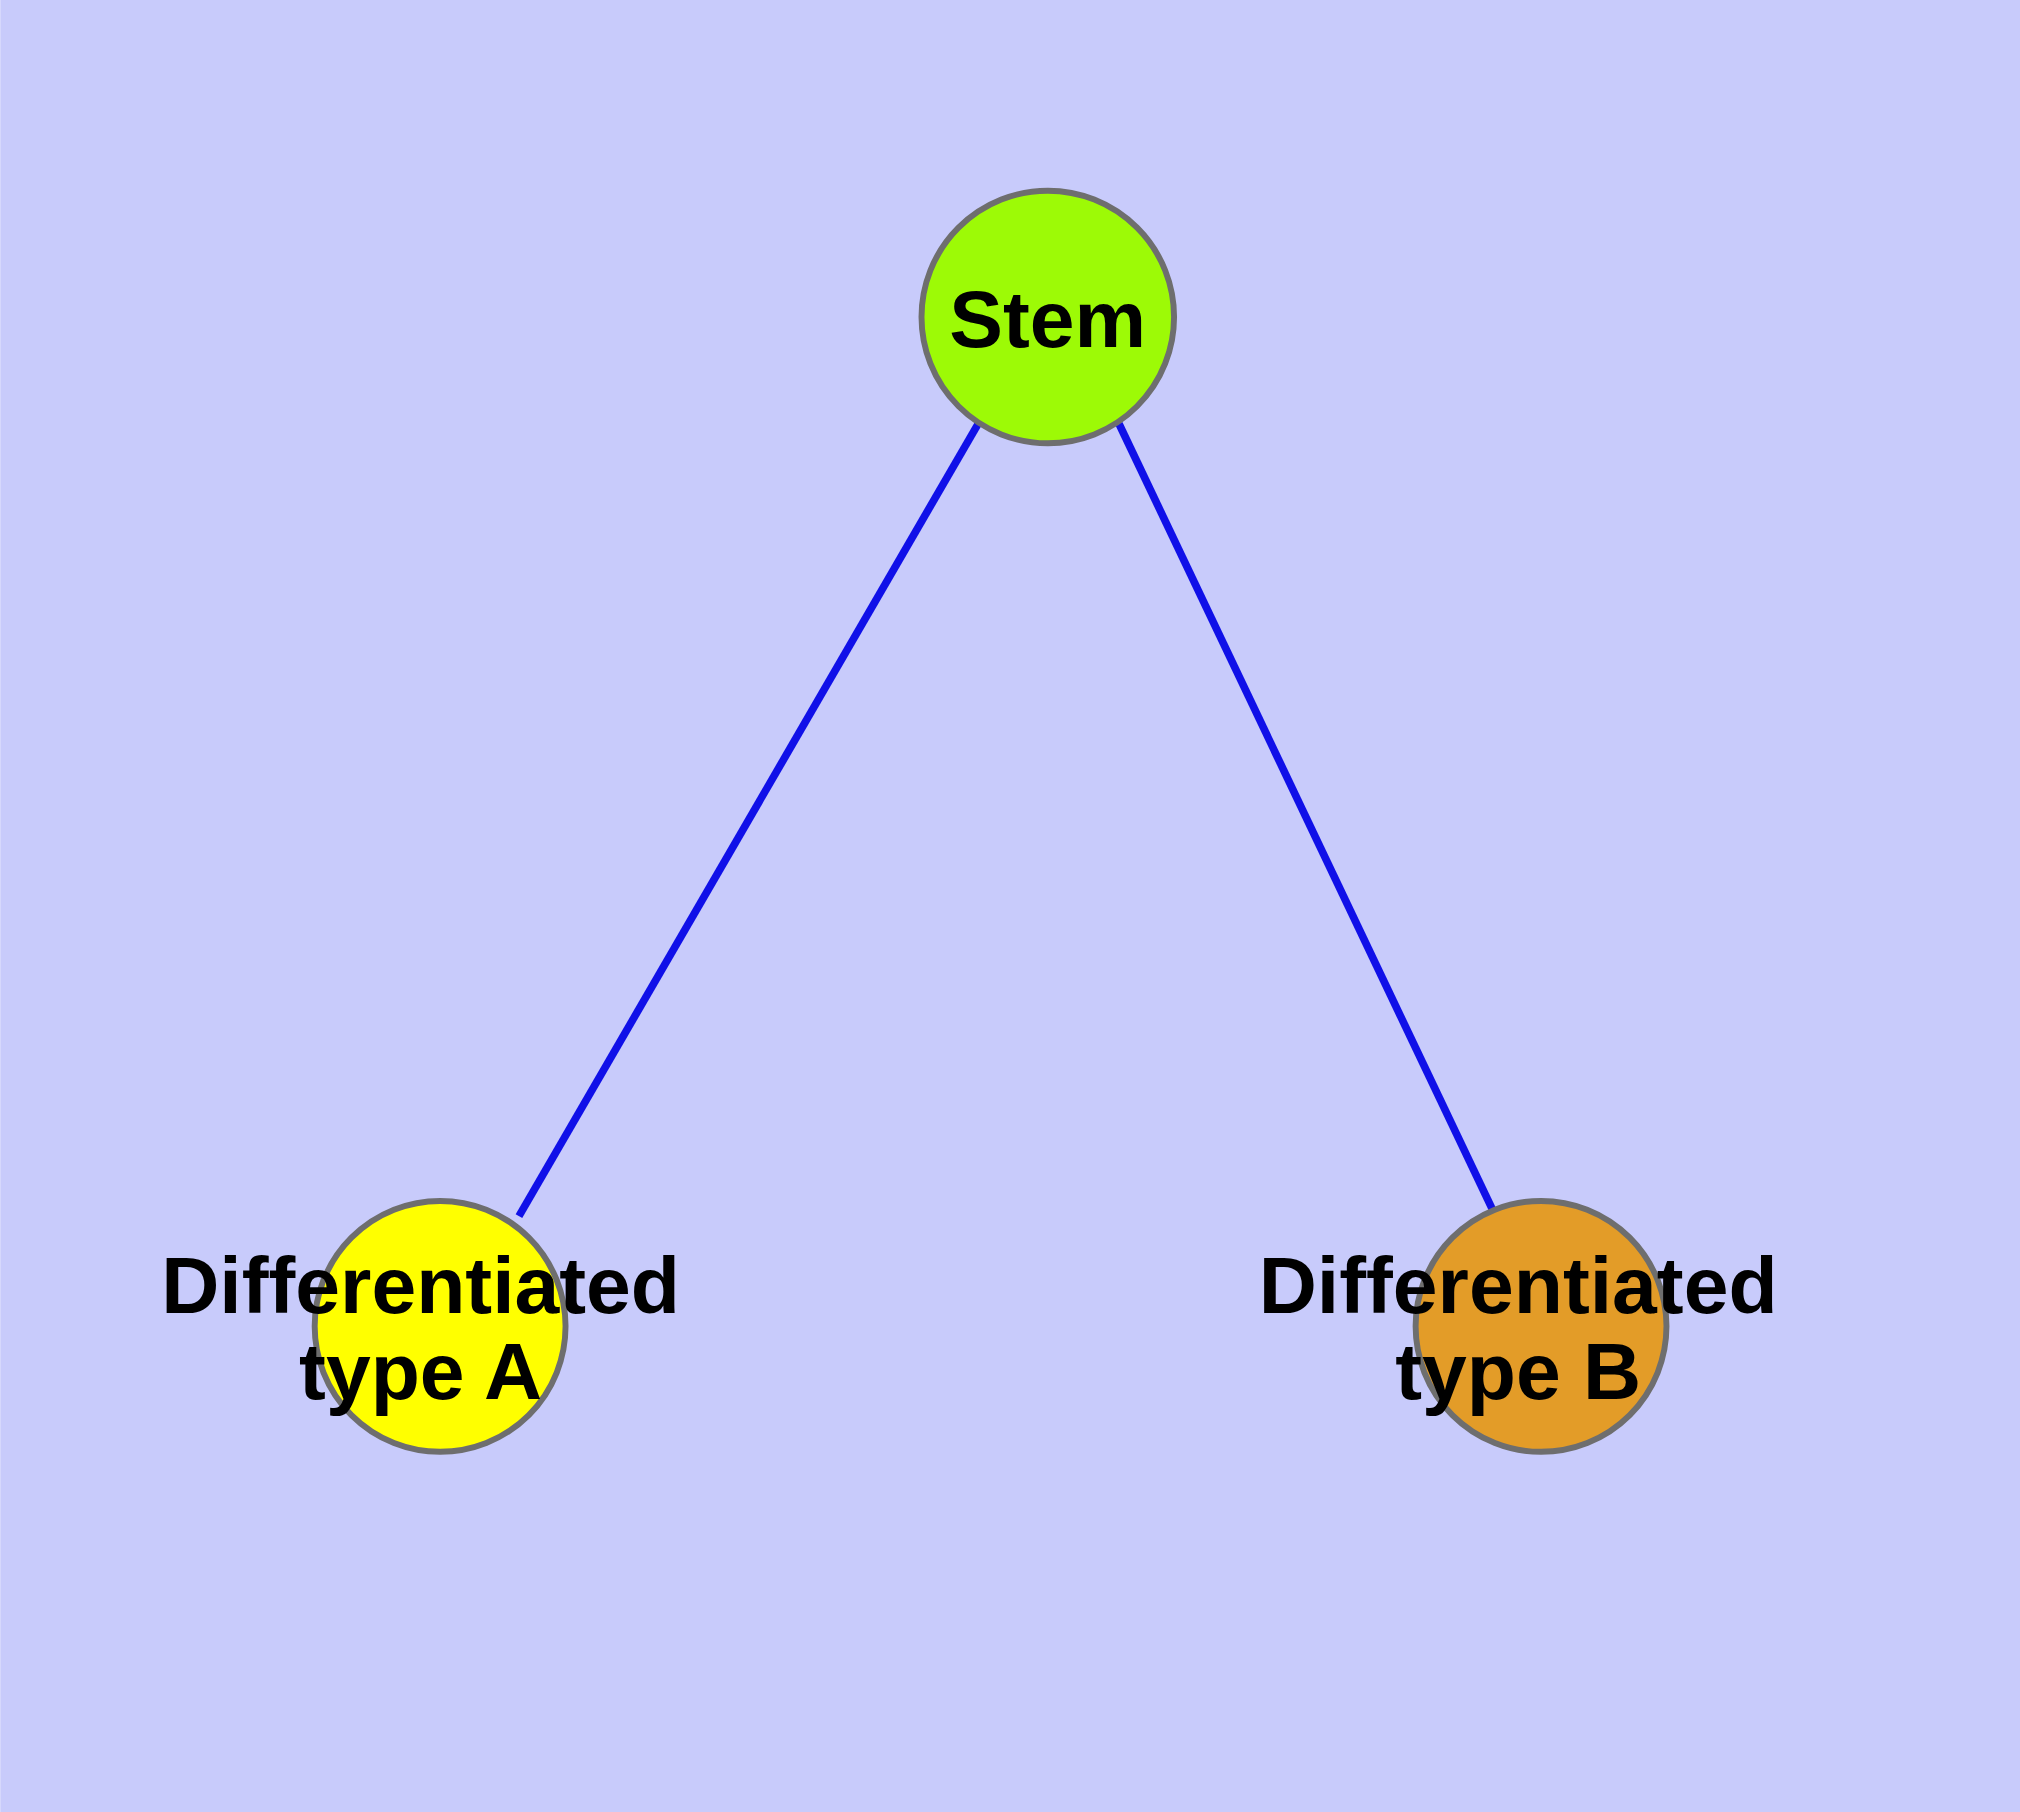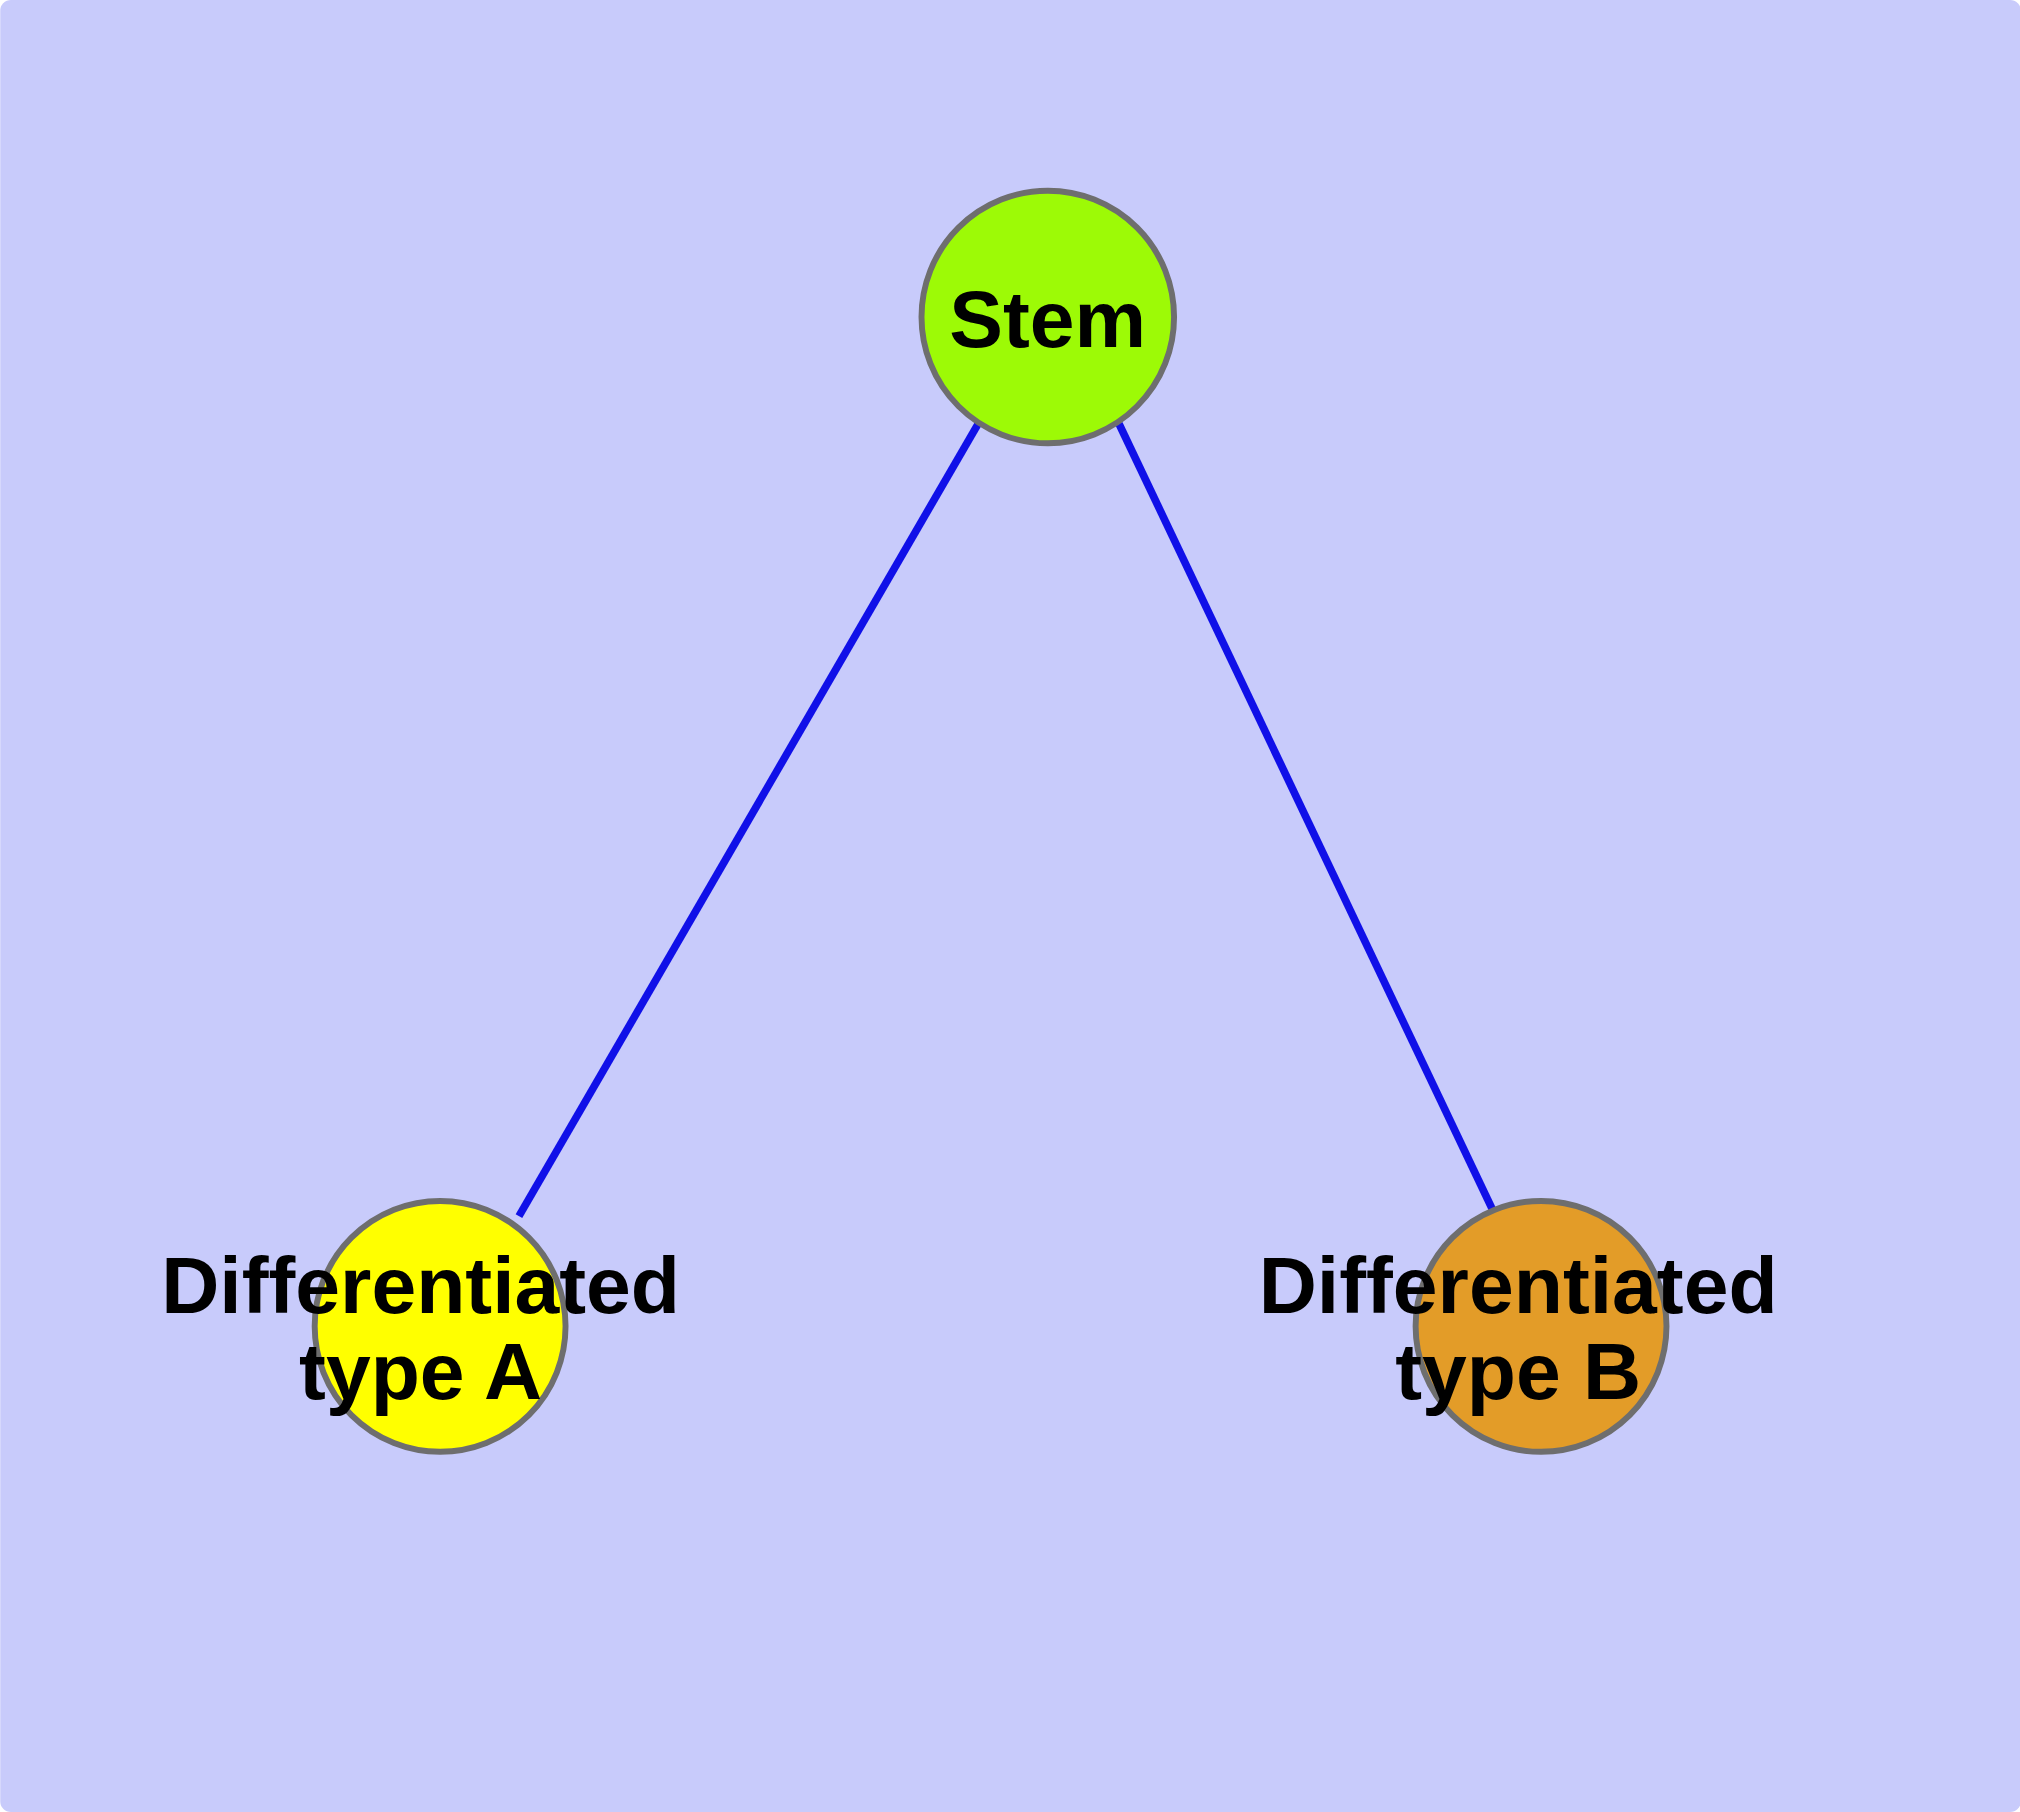--- a/index.html
+++ b/index.html
@@ -30,21 +30,21 @@
     font-weight: bold;
     fill: #000000;
     text-anchor: middle;
     dominant-baseline: auto;
     white-space: pre;
   }
 </style>
 </head>
 <body>
 
-<div id="canvas" style="width: 2021px; height: 1812px; border-radius: 11px;">
+<div id="canvas" style="width: 2021px; height: 1812px;">
   <svg id="graph-svg" viewBox="0 0 2384 2138" style="width: 2021px; height: 1812px;">
 
     <rect id="bg-rect" x="0" y="0" width="2384" height="2138" fill="#c8cbfb"></rect>
 
     <g id="edges-layer">
       <line id="edge-0" x1="1155" y1="498" x2="612" y2="1435" stroke="#1010e8" stroke-width="9" stroke-linecap="butt"></line>
       <line id="edge-1" x1="1320" y1="500" x2="1762" y2="1430" stroke="#1010e8" stroke-width="9" stroke-linecap="butt"></line>
     </g>
 
     <g id="nodes-layer">

